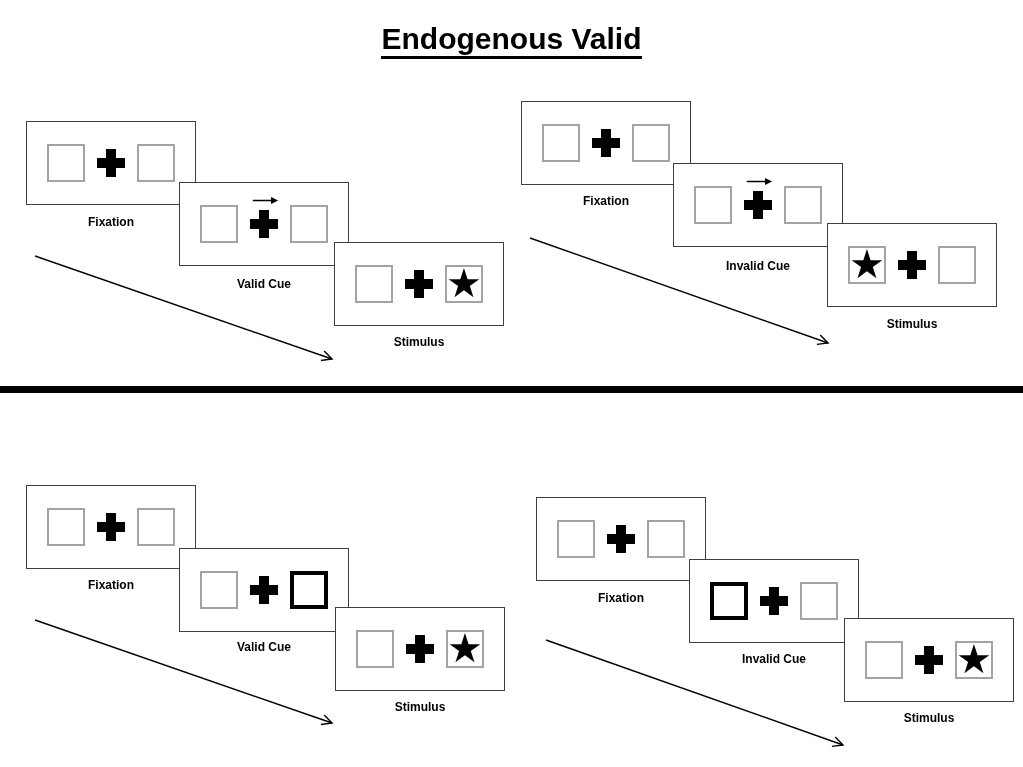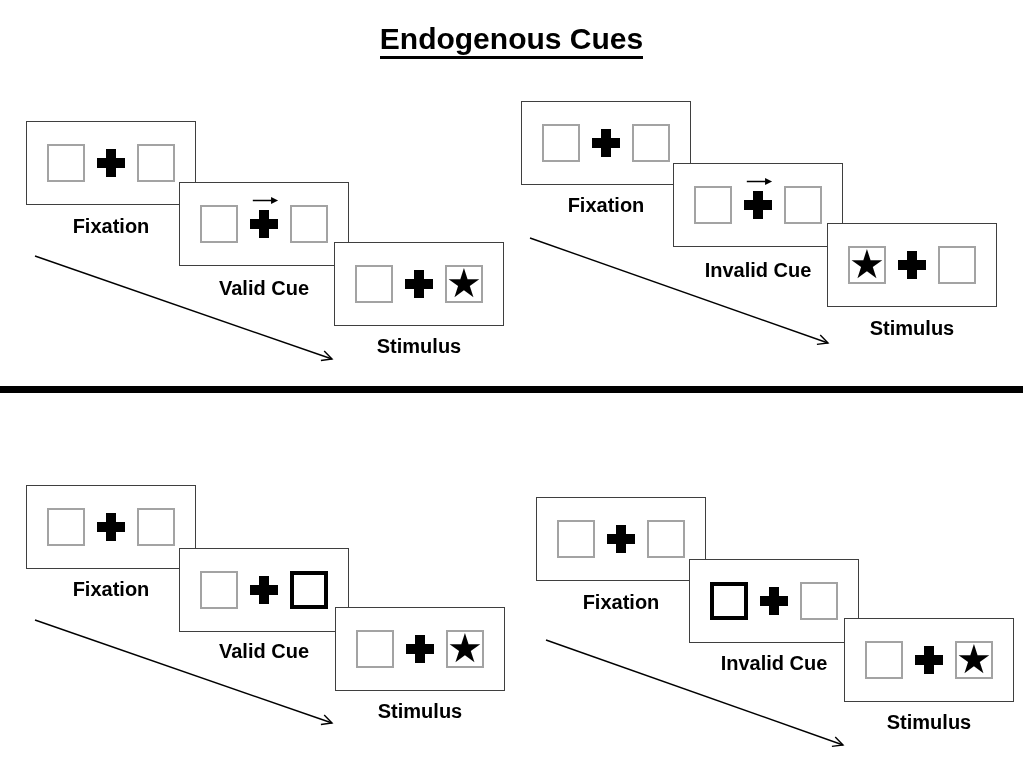--- a/index.html
+++ b/index.html
@@ -45,39 +45,39 @@
     display:block;transform:translateY(-1px);
   }
   .center{position:relative;display:flex;align-items:center;justify-content:center;}
   .plus{position:relative;width:28px;height:28px;}
   .plus::before{content:"";position:absolute;left:9px;top:0;width:10px;height:28px;background:#000;}
   .plus::after{content:"";position:absolute;top:9px;left:0;width:28px;height:10px;background:#000;}
   .cue-arrow{position:absolute;top:-15px;left:50%;transform:translateX(-44%);}
   .flabel{
     position:absolute;width:170px;
     text-align:center;
-    font-size:20px;font-weight:bold;color:#000;
+    font-size:12px;font-weight:bold;color:#000;
     white-space:nowrap;
   }
   .tarrow{position:absolute;overflow:visible;}
 </style>
 </head>
 <body>
 
 <div class="page">
 
   <svg width="0" height="0" style="position:absolute">
     <defs>
       <marker id="ah" markerUnits="userSpaceOnUse" markerWidth="16" markerHeight="14" refX="11" refY="6" orient="auto">
         <path d="M1,1 L11,6 L1,11" fill="none" stroke="#000" stroke-width="1.4"></path>
       </marker>
     </defs>
   </svg>
 
-  <h1 class="section-title" style="top:22px"><span>Endogenous Cues</span></h1>
+  <h1 class="section-title" style="top:22px"><span>Endogenous Valid</span></h1>
 
   <div class="panel" style="left:26px;top:121px;z-index:1">
     <div class="box"></div>
     <div class="center">
         <div class="plus"></div>
       </div>
     <div class="box"></div>
   </div>
   <div class="flabel" style="left:26px;top:215px">Fixation</div>
 

